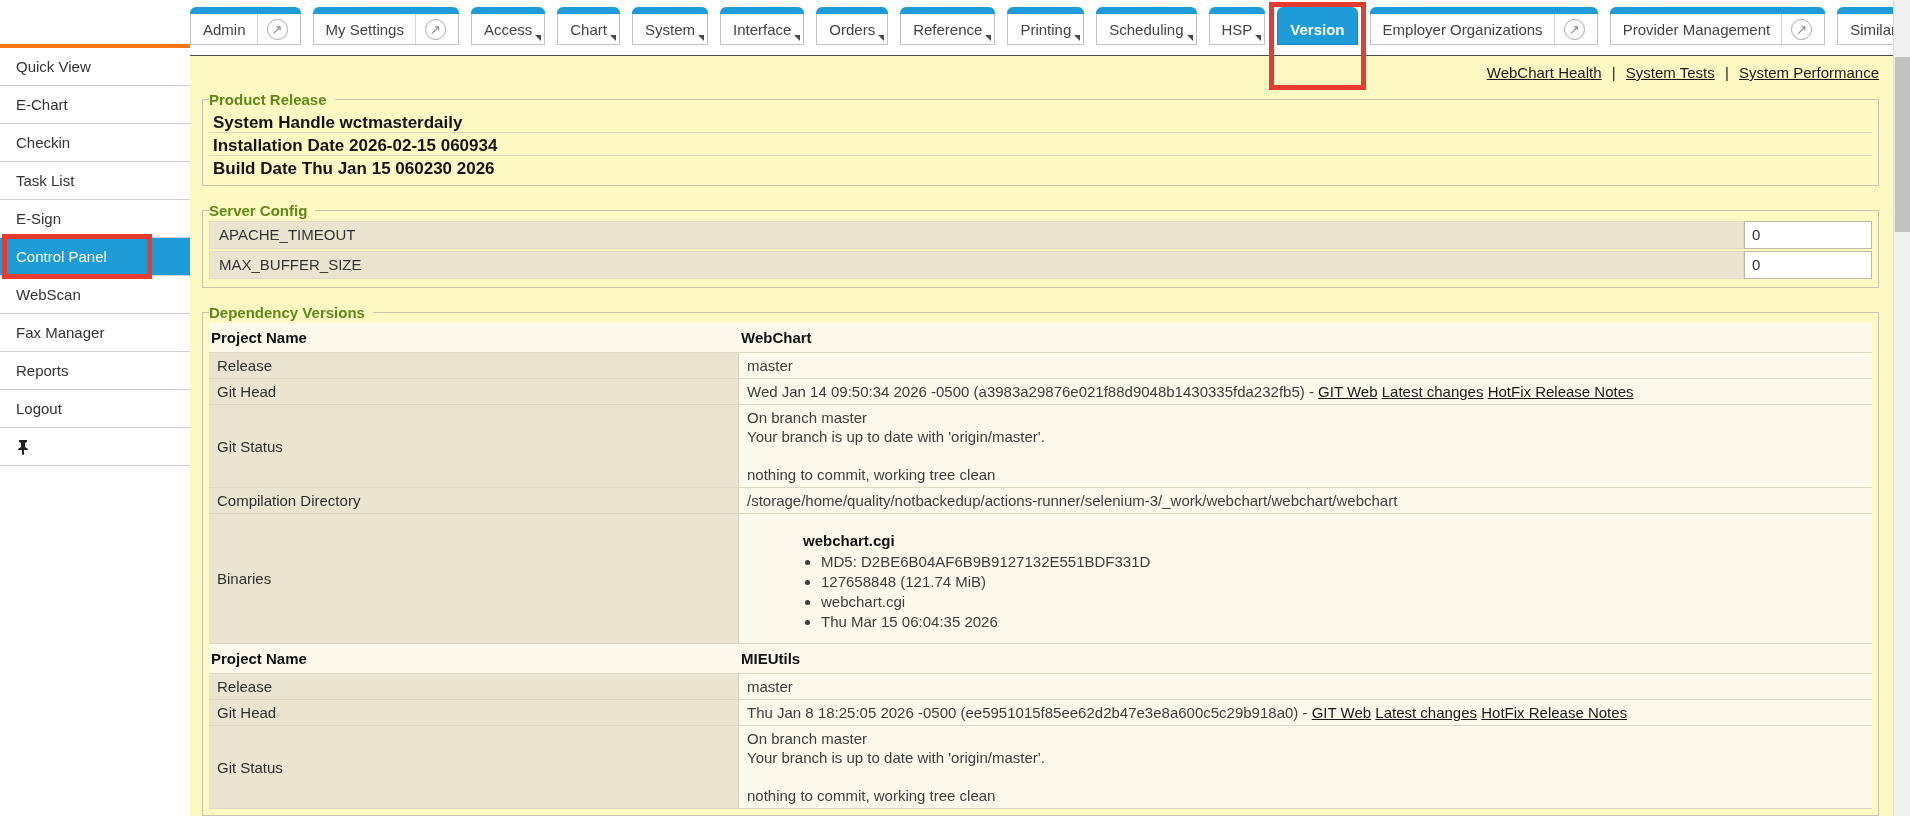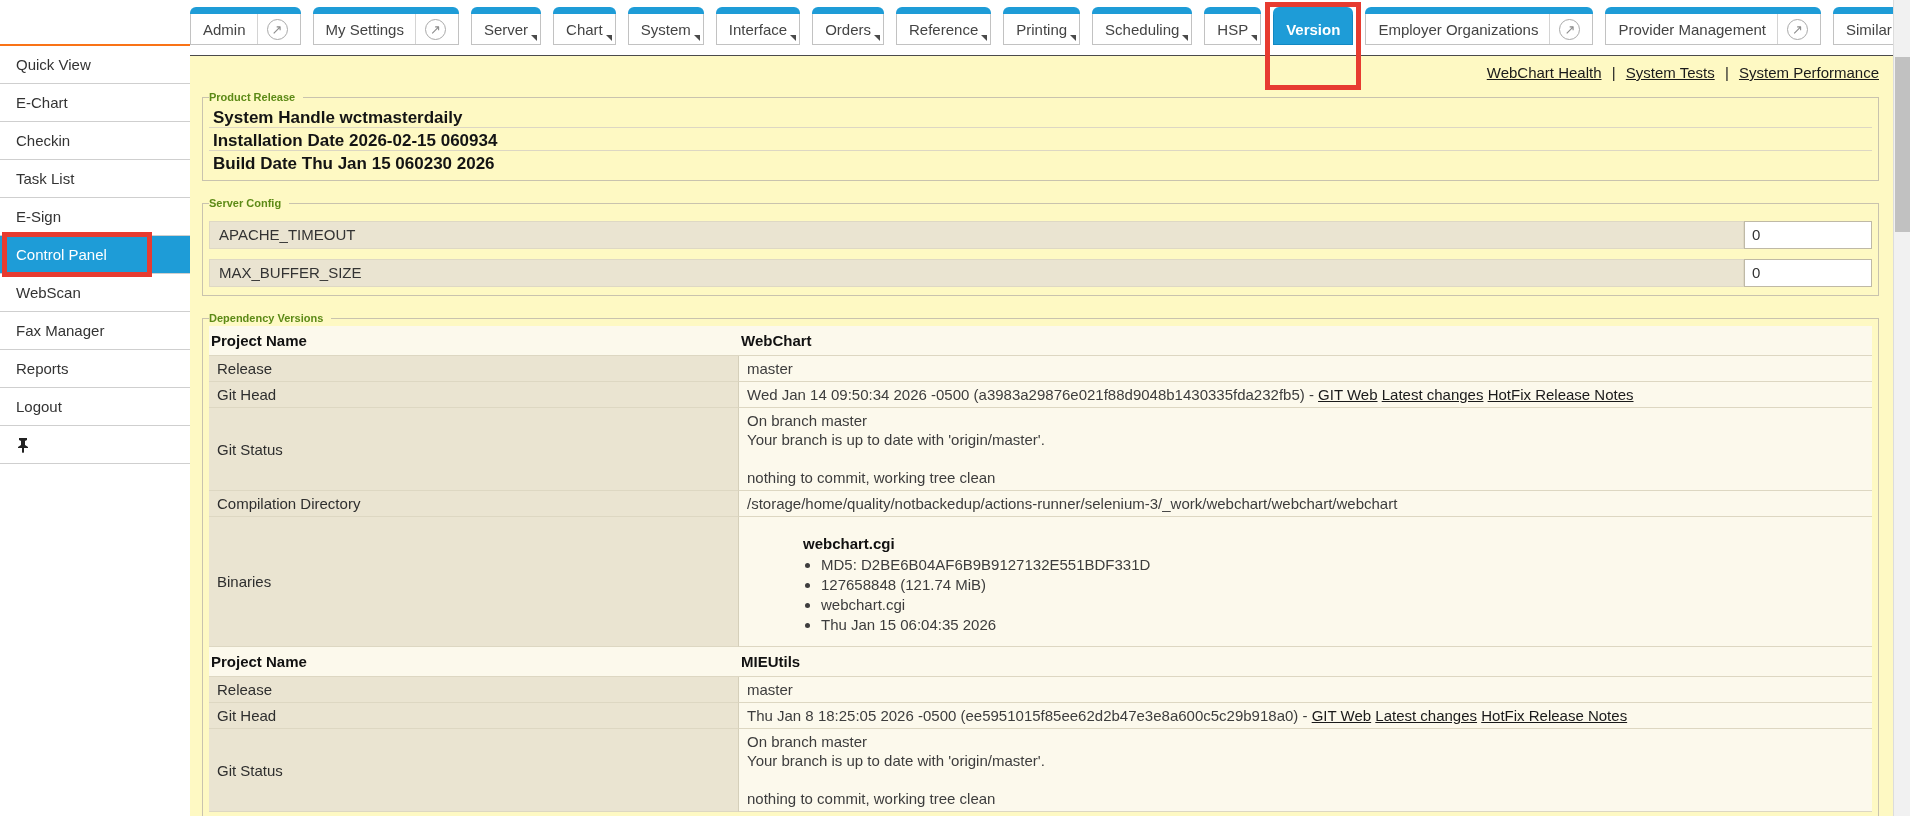--- a/index.html
+++ b/index.html
@@ -25,44 +25,44 @@
   .tab.selected { background:#1e9cd7; border-color:#1288c2; }
   .tab.selected .tbody { color:#ffffff; font-weight:bold; }
 
   
   .annot { position:absolute; border:5px solid #e73b30; background:transparent; z-index:100; }
   .annot-version { left:-9px; top:-6px; width:calc(100% + 18px); height:88px; }
   .annot-cp { left:2px; top:-4px; width:150px; height:45px; }
 
   
   .sidebar { position:absolute; left:0; top:44px; width:190px; background:#fff;
-             border-top:2px solid #f97316; z-index:20; }
+             border-top:4px solid #f97316; z-index:20; }
   .sidebar ul { list-style:none; }
   .sidebar li { position:relative; height:38px; line-height:38px; padding-left:16px;
                 border-bottom:1px solid #cfcfcf; font-size:15px; color:#333;
                 white-space:nowrap; cursor:pointer; }
   .sidebar li.selected { background:#1e9cd7; color:#ffffff; }
   .pin-row svg { vertical-align:middle; margin-top:-3px; }
 
   
   .content { position:absolute; left:190px; top:55px; width:1703px; height:761px;
              background:#fef9c3; border-top:1px solid #4b4b4b; overflow:hidden;
              padding:6px 12px 0 12px; color:#333; }
   .toplinks { text-align:right; font-size:15px; color:#222; margin:2px 2px 10px 0; }
   .toplinks a { color:#1a1a1a; text-decoration:underline; cursor:pointer; }
   .toplinks .sep { padding:0 6px; }
 
   fieldset { border:1px solid #c9c3ae; margin:0 2px 16px 0; padding:2px 6px 6px 6px; }
-  legend { font-size:11px; font-weight:bold; color:#5c8a16; padding-right:8px; }
+  legend { font-size:15px; font-weight:bold; color:#5c8a16; padding-right:8px; }
 
   .pr-row { font-size:17px; font-weight:bold; color:#141414; padding:3px 4px;
             border-bottom:1px solid #ddd7c3; height:23px; }
   .pr-row:last-child { border-bottom:none; }
 
-  .sc-row { display:flex; margin-bottom:2px;margin-top:10px; }
+  .sc-row { display:flex; margin-bottom:2px; }
   .sc-label { flex:1; background:#eae4d1; border:1px solid #ded8c4; font-size:15px;
               padding:4px 9px; height:28px; }
   .sc-value { width:128px; background:#ffffff; border:1px solid #bfb9a6; font-size:15px;
               padding:4px 7px; height:28px; }
 
   .dep-table { display:grid; grid-template-columns:530px 1fr; }
   .cell { font-size:15px; padding:3px 8px; border-bottom:1px solid #ddd7c2; line-height:19px; }
   .cell.lab { background:#eae4d1; border-right:1px solid #d5cfba; color:#2e2e2e;
               display:flex; align-items:center; }
   .cell.val { background:#fcf9ec; color:#3d3d3d; }
@@ -101,21 +101,21 @@
       <div class="tbody">
           <span>My Settings</span>
         <span class="ext-seg">
             <span class="ext-circle">↗</span>
           </span>
         </div>
     </div>
     <div class="tab menu">
       <div class="cap"></div>
       <div class="tbody">
-          <span>Server</span>
+          <span>Access</span>
         </div>
     </div>
     <div class="tab menu">
       <div class="cap"></div>
       <div class="tbody">
           <span>Chart</span>
         </div>
     </div>
     <div class="tab menu">
       <div class="cap"></div>
@@ -274,21 +274,21 @@
         <div class="cell val">/storage/home/quality/notbackedup/actions-runner/selenium-3/_work/webchart/webchart/webchart</div>
 
         <div class="cell lab">Binaries</div>
         <div class="cell val">
           <div class="binwrap">
             <div class="bin-title">webchart.cgi</div>
             <ul>
               <li>MD5: D2BE6B04AF6B9B9127132E551BDF331D</li>
               <li>127658848 (121.74 MiB)</li>
               <li>webchart.cgi</li>
-              <li>Thu Jan 15 06:04:35 2026</li>
+              <li>Thu Mar 15 06:04:35 2026</li>
             </ul>
           </div>
         </div>
 
         <div class="cell hdr">Project Name</div>
         <div class="cell hdr">MIEUtils</div>
 
         <div class="cell lab">Release</div>
         <div class="cell val">master</div>
 

